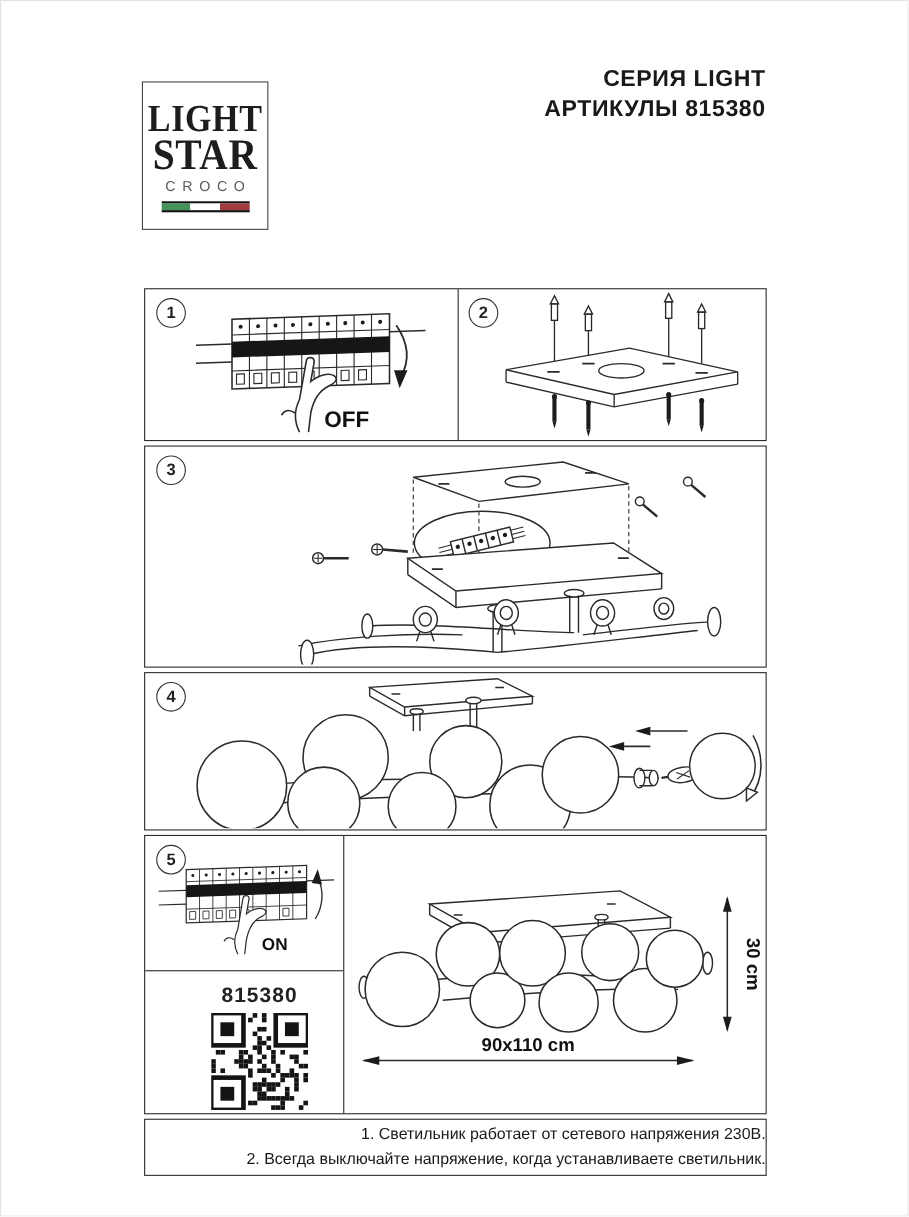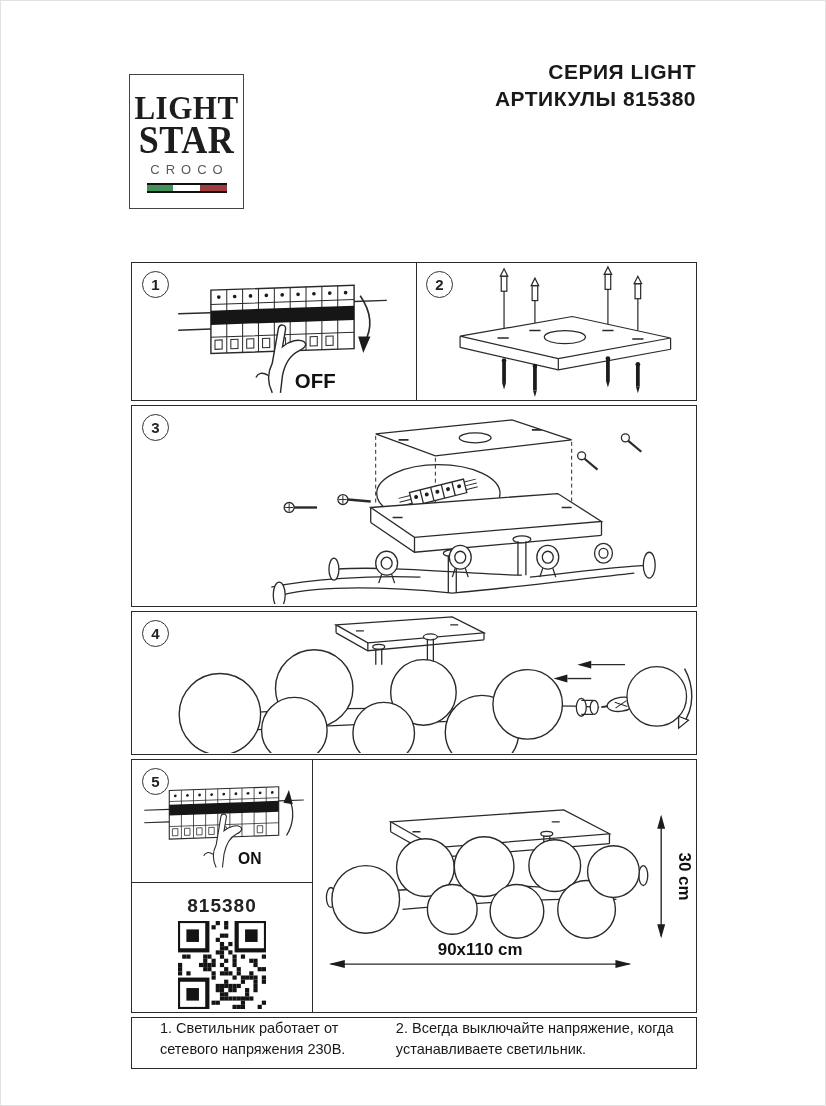--- a/index.html
+++ b/index.html
@@ -56,22 +56,22 @@
   svg text { font-family:"Liberation Sans", sans-serif; }
   
   .article-number {
     position:absolute; left:0; right:0; top:12px; text-align:center;
     font-size:19px; font-weight:bold; letter-spacing:1px; color:#222;
   }
   
   .notes-box {
     position:absolute; left:130px; top:1016px; width:566px; height:52px;
     border:1.6px solid #2b2b2b; background:#fff;
-    display:flex; flex-direction:row; justify-content:center;
-    padding-left:28px; gap:2px;
+    display:flex; flex-direction:column; justify-content:center;
+    padding-left:4px; gap:2px;text-align:right;
   }
   .note-line { font-size:14.5px; color:#191919; line-height:1.45; }
 </style>
 </head>
 <body>
 
 <div class="page">
 
   <div class="logo-box">
     <div class="logo-light">LIGHT</div>
@@ -359,21 +359,21 @@
         <path d="M100,121 C94,109 96,100 100,92 L106,56 C107,51 114,52 113,57 L110,74 C117,68 126,66 131,69 C135,72 131,76 126,78 C116,83 112,94 110,104 L108,121"></path>
         <path d="M96,104 C90,100 86,102 84,106" fill="none"></path>
       </g>
       <g>
         <path d="M190,80 C200,64 200,46 193,32" stroke="#2a2a2a" stroke-width="1.6" fill="none"></path>
         <polygon points="186,38 198,40 193,22" fill="#1c1c1c"></polygon>
       </g>
       <text x="128" y="116" font-size="20" font-weight="bold" fill="#111">ON</text>
     </svg>
 
-    <div style="position:absolute; left:0; top:123px; width:180px; height:131px;">
+    <div style="position:absolute; left:14px; top:123px; width:180px; height:131px;">
       <div class="article-number">815380</div>
       <svg id="qr-svg" style="position:absolute; left:46px; top:38px;" width="88" height="88" viewBox="0 0 88 88">
           <rect x="37.71" y="0.00" width="4.19" height="4.19" fill="#141414"></rect>
           <rect x="46.10" y="0.00" width="4.19" height="4.19" fill="#141414"></rect>
           <rect x="33.52" y="4.19" width="4.19" height="4.19" fill="#141414"></rect>
           <rect x="46.10" y="4.19" width="4.19" height="4.19" fill="#141414"></rect>
           <rect x="41.90" y="12.57" width="4.19" height="4.19" fill="#141414"></rect>
           <rect x="46.10" y="12.57" width="4.19" height="4.19" fill="#141414"></rect>
           <rect x="37.71" y="16.76" width="4.19" height="4.19" fill="#141414"></rect>
           <rect x="41.90" y="20.95" width="4.19" height="4.19" fill="#141414"></rect>

